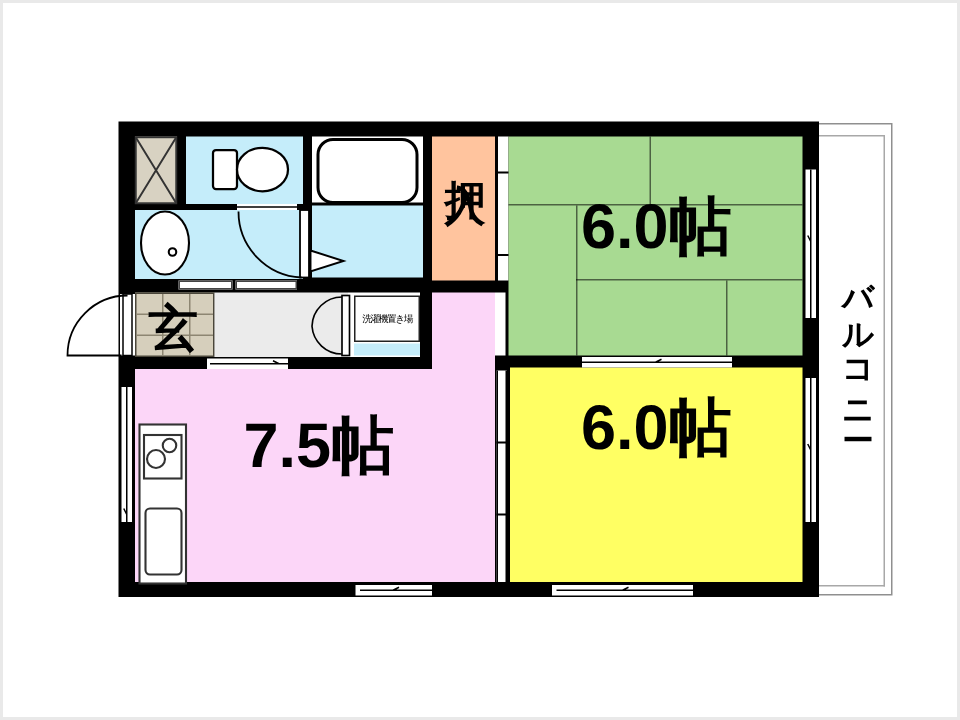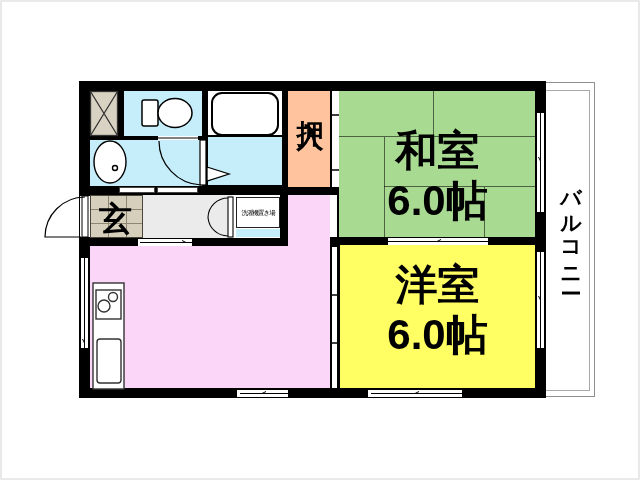--- a/index.html
+++ b/index.html
@@ -162,25 +162,24 @@
       <rect x="97" y="339" width="24" height="44" rx="3"></rect>
     </g>
 
     <g stroke="#000" stroke-width="1">
       <path d="M84.5 258 V348 M84.5 343 l-2 -4 M240 393.5 H288 M262 393.5 l4 -2 M371 393.5 H462 M415 393.5 l4 -2 M540.5 113 V212 M540.5 161 l-2 -4 M540.5 252 V348 M540.5 300 l-2 -4 M388 241.5 H488 M437 241.5 l4 -2 M140 242.5 H192 M186 242.5 l-4 -2 M158 138 H198"></path>
       <path d="M332 115 h7 M332 170 h7 M331 295 h7 M331 343 h7" stroke-width="1.4"></path>
     </g>
   </svg>
 
   <div class="abs room-label" style="left:339px;top:126px;width:197px;">
-    <div>和室</div>
     <div>6.0帖</div>
   </div>
   <div class="abs room-label" style="left:340px;top:260px;width:195px;">
-    <div>洋室</div>
     <div>6.0帖</div>
   </div>
   <div class="abs room-label" style="left:95px;top:272px;width:235px;">
+    <div>7.5帖</div>
   </div>
   <div class="abs vtext oshiire-label">押入</div>
   <div class="abs genkan-label">玄</div>
 
 </div>
 
 </body></html>

